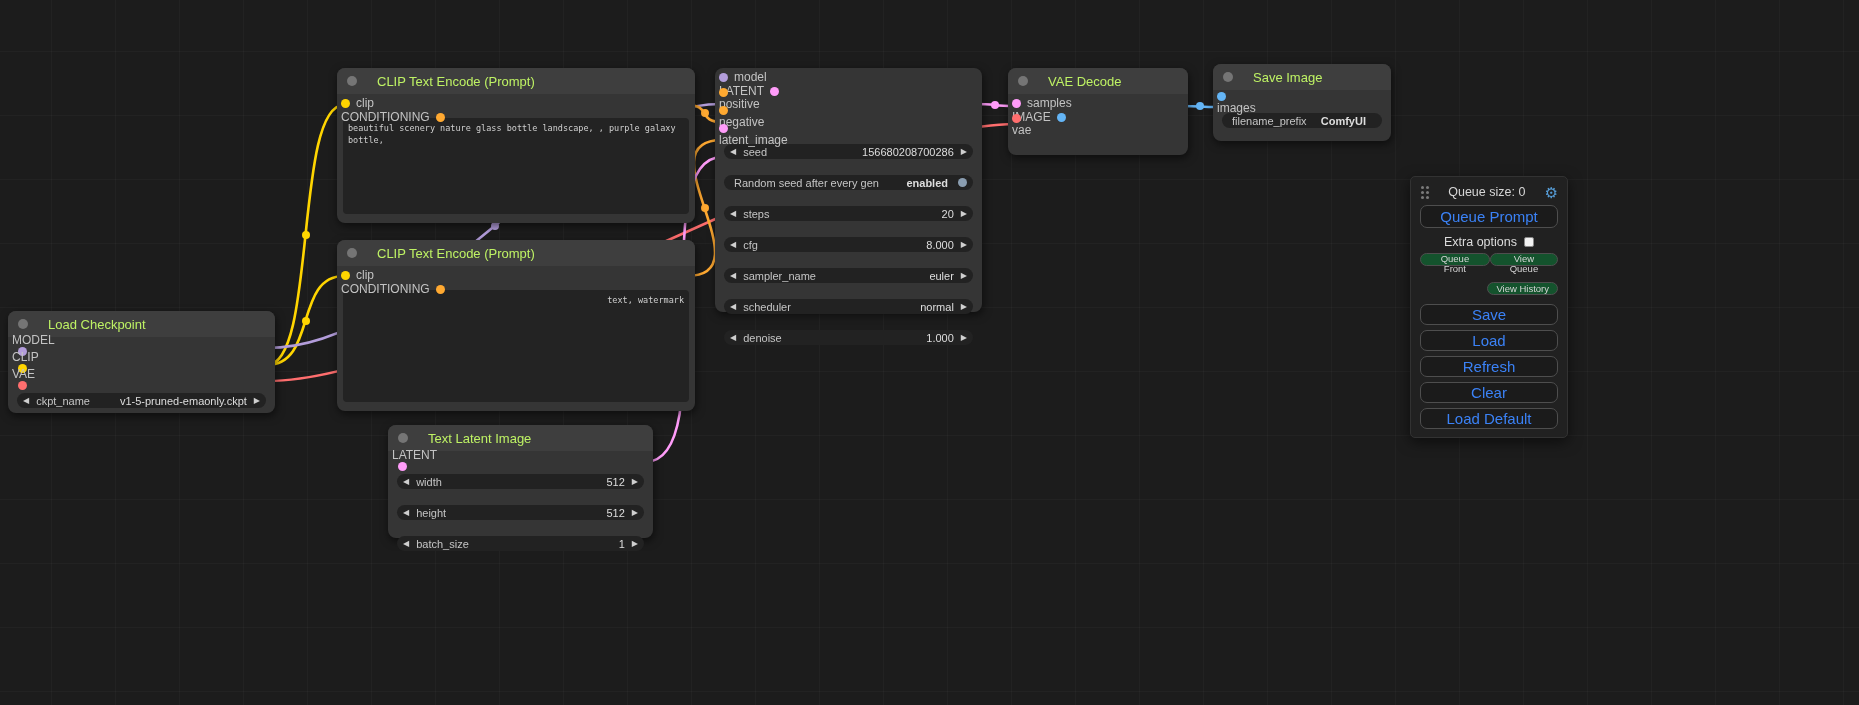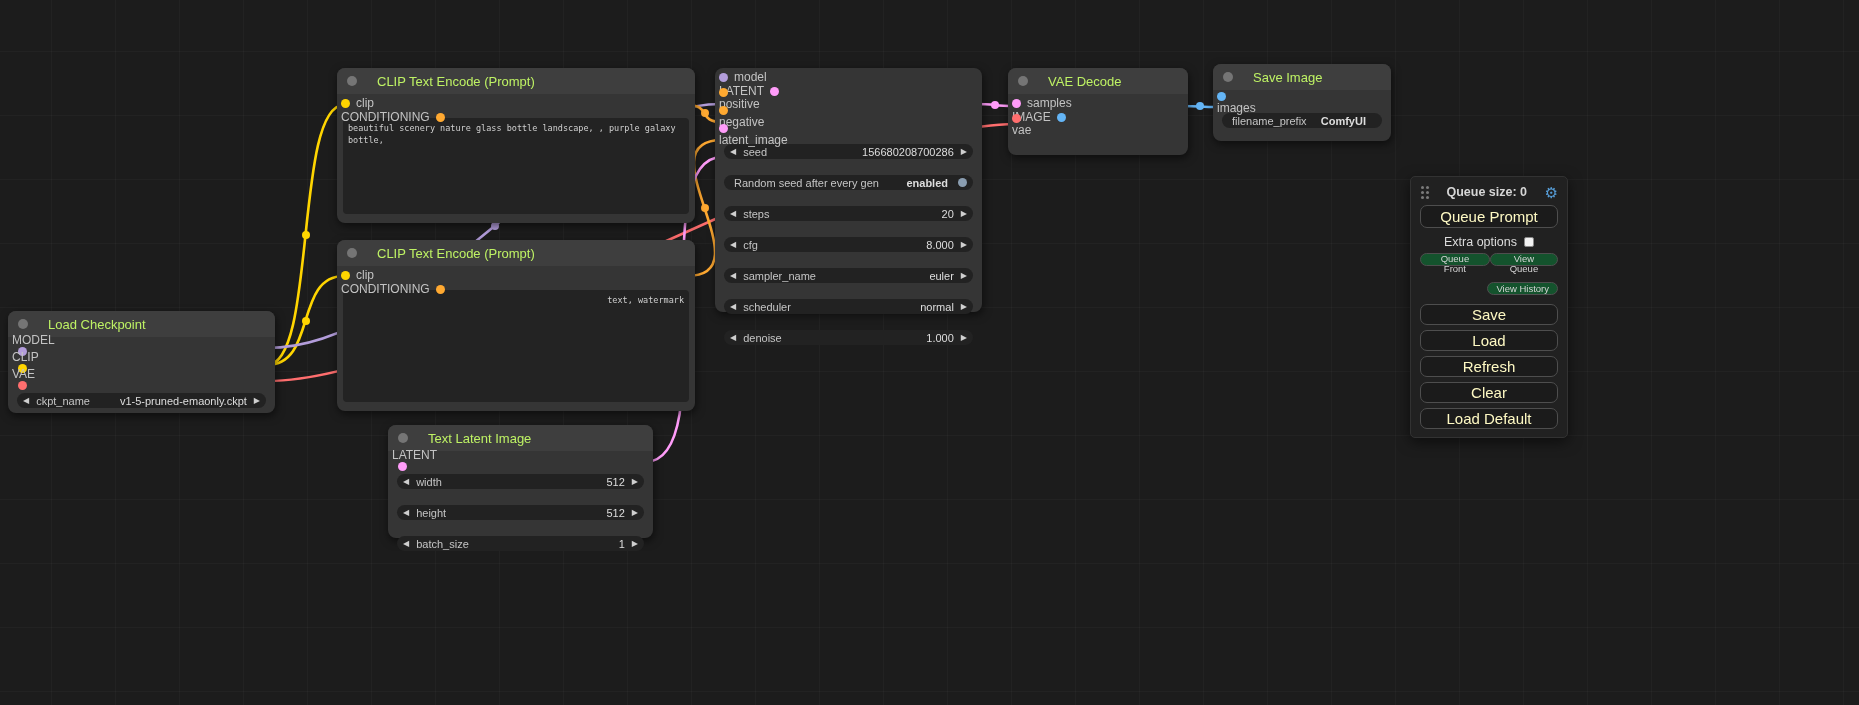--- a/index.html
+++ b/index.html
@@ -59,33 +59,33 @@
   .widget.noarrow .w-value { margin-right:10px;font-weight:bold; }
   .toggle-dot { width:9px; height:9px; border-radius:50%; flex:none; }
 
   
   .menu {
     position:absolute; left:1410px; top:176px; width:158px; z-index:3;
     background:#212121; border:1px solid #323232; border-radius:5px;
     box-shadow:0 4px 14px rgba(0,0,0,.55); padding:7px 9px 8px 9px;
   }
   .menu-header { display:flex; align-items:center; height:16px; color:#d6d6d6; font-size:12.5px; }
-  .menu-header .hdr-label { flex:1; text-align:center;font-weight:bold; }
+  .menu-header .hdr-label { flex:1; text-align:center; }
   .drag-dots { width:9px; height:14px; position:relative; flex:none; cursor:grab; }
   .drag-dots::before {
     content:""; position:absolute; left:1px; top:1px; width:3px; height:3px; border-radius:50%;
     background:#7a7a7a;
     box-shadow:5px 0 0 #7a7a7a, 0 5px 0 #7a7a7a, 5px 5px 0 #7a7a7a, 0 10px 0 #7a7a7a, 5px 10px 0 #7a7a7a;
   }
   .gear { font-size:15px; line-height:1; flex:none; cursor:pointer; }
   button { font-family:inherit; cursor:pointer; }
   .big-btn {
     display:block; width:100%; height:23px; margin-top:5px;
     background:#1b1b1b; border:1px solid #4e4e4e; border-radius:7px;
-    color:#fef9c3; font-size:15px; line-height:20px; text-align:center;
+    color:#3b82f6; font-size:15px; line-height:20px; text-align:center;
   }
   .big-btn.sm { height:21px; font-size:15px; }
   .extra-row { display:flex; align-items:center; justify-content:center; gap:7px; margin-top:7px; font-size:12.5px; color:#dcdcdc; height:13px; }
   .checkbox { width:10px; height:10px; background:#f2f2f2; border-radius:2px; border:1px solid #888; }
   .pill-row { display:flex; justify-content:space-between; margin-top:5px; }
   .pill-row.center { justify-content:flex-end; margin-top:16px; }
   .pill {
     height:13px; background:#14532d; border:1px solid #4e4e4e; border-radius:8px;
     color:#d5d5d5; font-size:9.5px; line-height:10px; padding:0 8px;
   }

